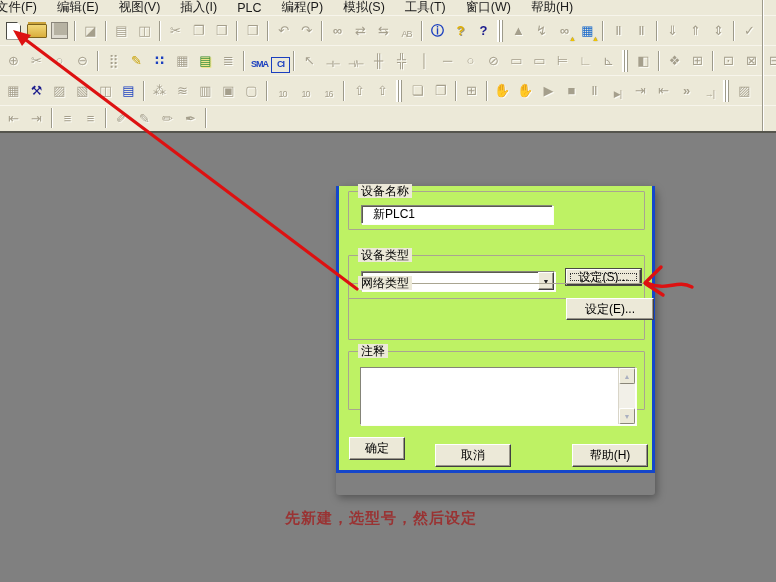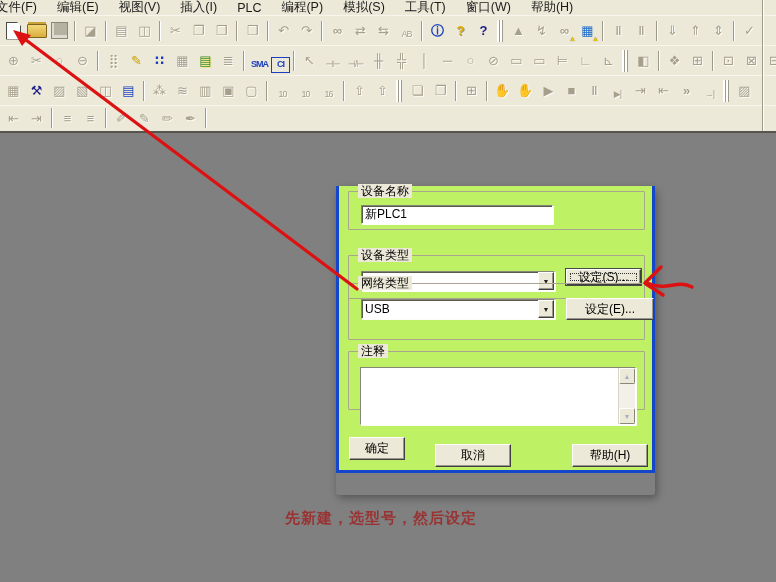--- a/index.html
+++ b/index.html
@@ -48,21 +48,21 @@
   .dlg-title-text { color:#fff; font-weight:bold; font-size:12.5px; flex:1; letter-spacing:.5px; }
   .dlg-close { width:18px; height:18px; border-radius:3px; border:1px solid #fff; color:#fff; font-size:14px; font-weight:bold;
                display:flex; align-items:center; justify-content:center; line-height:1; cursor:default;
                background:linear-gradient(135deg,#f0a58c 0%,#e2654d 35%,#cc4632 70%,#a83420 100%); }
   .dlg-frame { height:287px; background:#bef264; border-left:3px solid #1446cb; border-right:3px solid #1446cb; border-bottom:3px solid #1446cb; position:relative; }
 
   .grp { position:absolute; left:9px; width:297px; border:1px solid #a9a591; border-radius:1px; }
   .grp-label { position:absolute; top:-8px; left:9px; background:#ece9d8; padding:0 3px; font-size:12px; color:#000; line-height:14px; }
   .sunken { background:#fff; border:1px solid #848478; border-right-color:#fff; border-bottom-color:#fff;
             box-shadow: inset 1px 1px 0 #5a5a50, 1px 1px 0 #fdfcf7; }
-  .txt { position:absolute; font-size:12px; color:#000; padding:2px 3px; font-family:"Liberation Sans","DejaVu Sans",sans-serif; outline:none; }
+  .txt { position:absolute; font-size:12px; color:#000; padding:2px 11px; font-family:"Liberation Sans","DejaVu Sans",sans-serif; outline:none; }
   .combo { position:absolute; display:flex; }
   .combo-val { flex:1; font-size:12px; color:#000; padding:2px 3px; white-space:nowrap; overflow:hidden; }
   .combo-btn { width:16px; background:#ece9d8; border:1px solid #fff; border-right-color:#404040; border-bottom-color:#404040;
                box-shadow: inset -1px -1px 0 #9a968a; display:flex; align-items:center; justify-content:center;
                font-size:7px; color:#222; cursor:default; }
   .btn { background:#ece9d8; border:1px solid #fff; border-right-color:#404040; border-bottom-color:#404040;
          box-shadow: inset -1px -1px 0 #9a968a; font-size:12px; color:#000; position:absolute;
          display:flex; align-items:center; justify-content:center; cursor:default;
          font-family:"Liberation Sans","DejaVu Sans",sans-serif; }
   .btn.focus { outline:1px solid #4a4a44; outline-offset:0; }
@@ -246,26 +246,20 @@
         <span class="combo-val">CP1H</span>
         <span class="combo-btn">
           <span>▼</span>
         </span>
       </div>
       <button class="btn focus" style="left:217px; top:13px; width:75px; height:16px;">设定(S)...</button>
     </div>
 
     <div class="grp" style="top:97px; height:57px;padding-left:40px;">
       <span class="grp-label">网络类型</span>
-      <div class="combo sunken" style="left:12px; top:15px; width:194px; height:20px;">
-        <span class="combo-val">USB</span>
-        <span class="combo-btn">
-          <span>▼</span>
-        </span>
-      </div>
       <button class="btn" style="left:217px; top:14px; width:88px; height:22px;">设定(E)...</button>
     </div>
 
     <div class="grp" style="top:165px; height:59px;">
       <span class="grp-label">注释</span>
       <div class="ta-wrap sunken">
         <textarea class="ta" style=""></textarea>
         <div class="sb">
           <div class="sb-btn">
             <span>▲</span>

